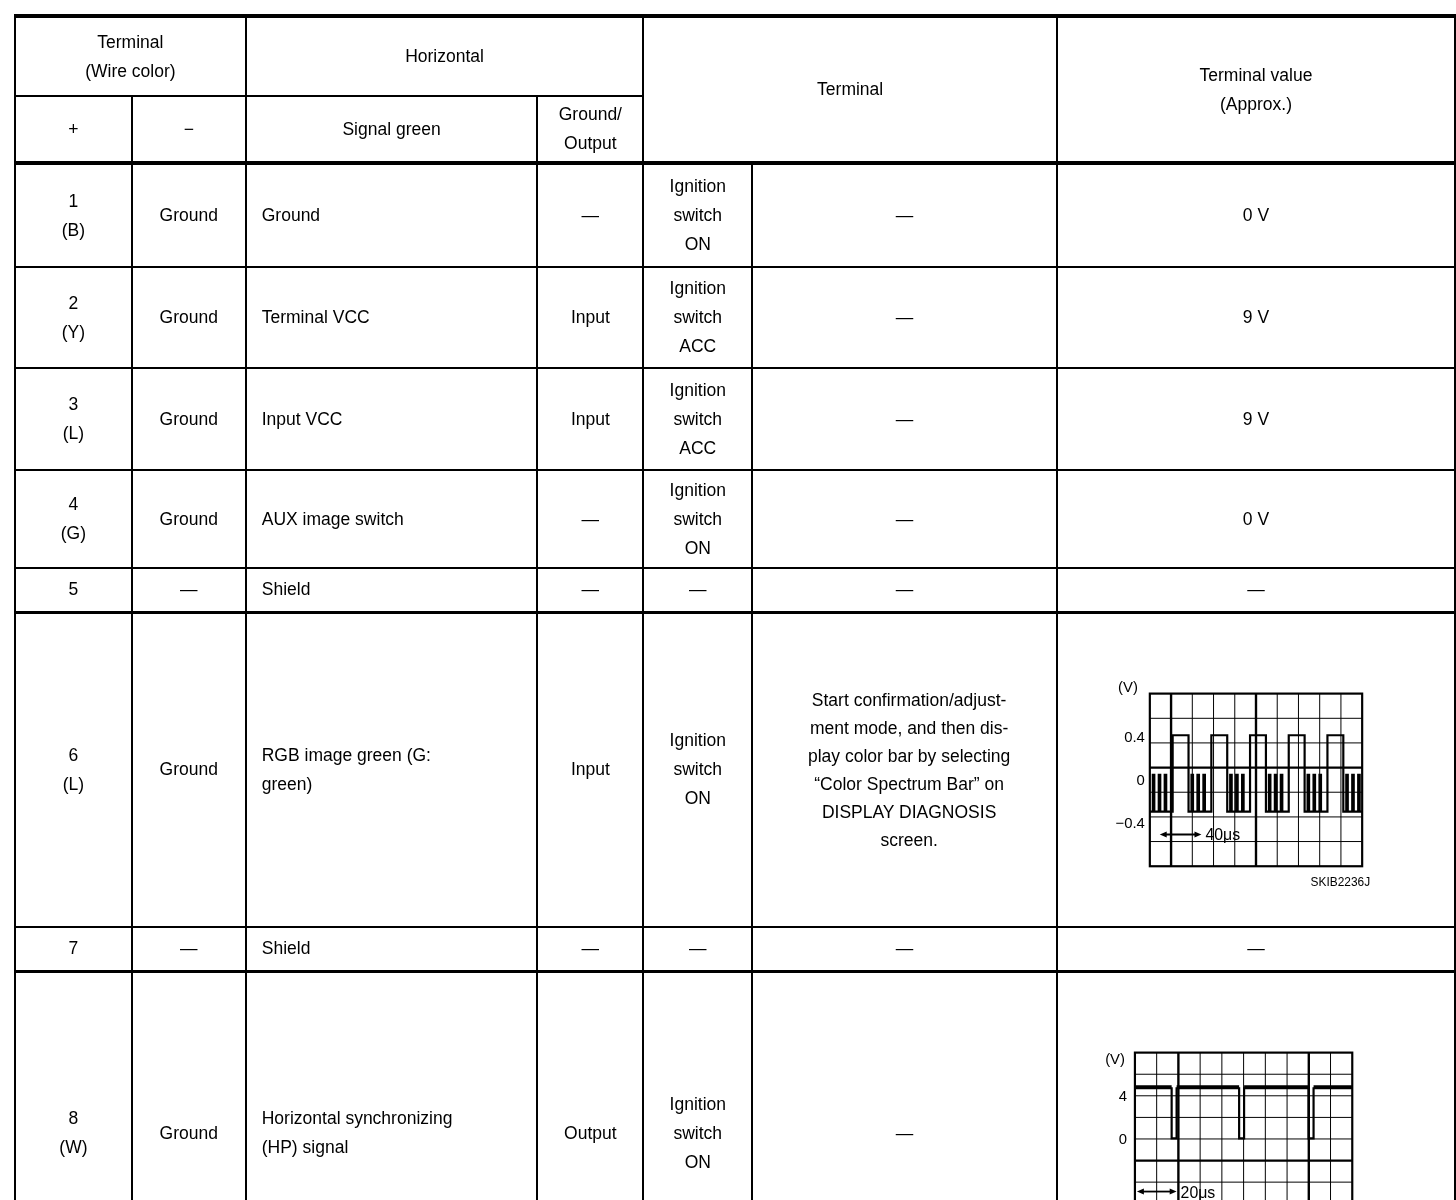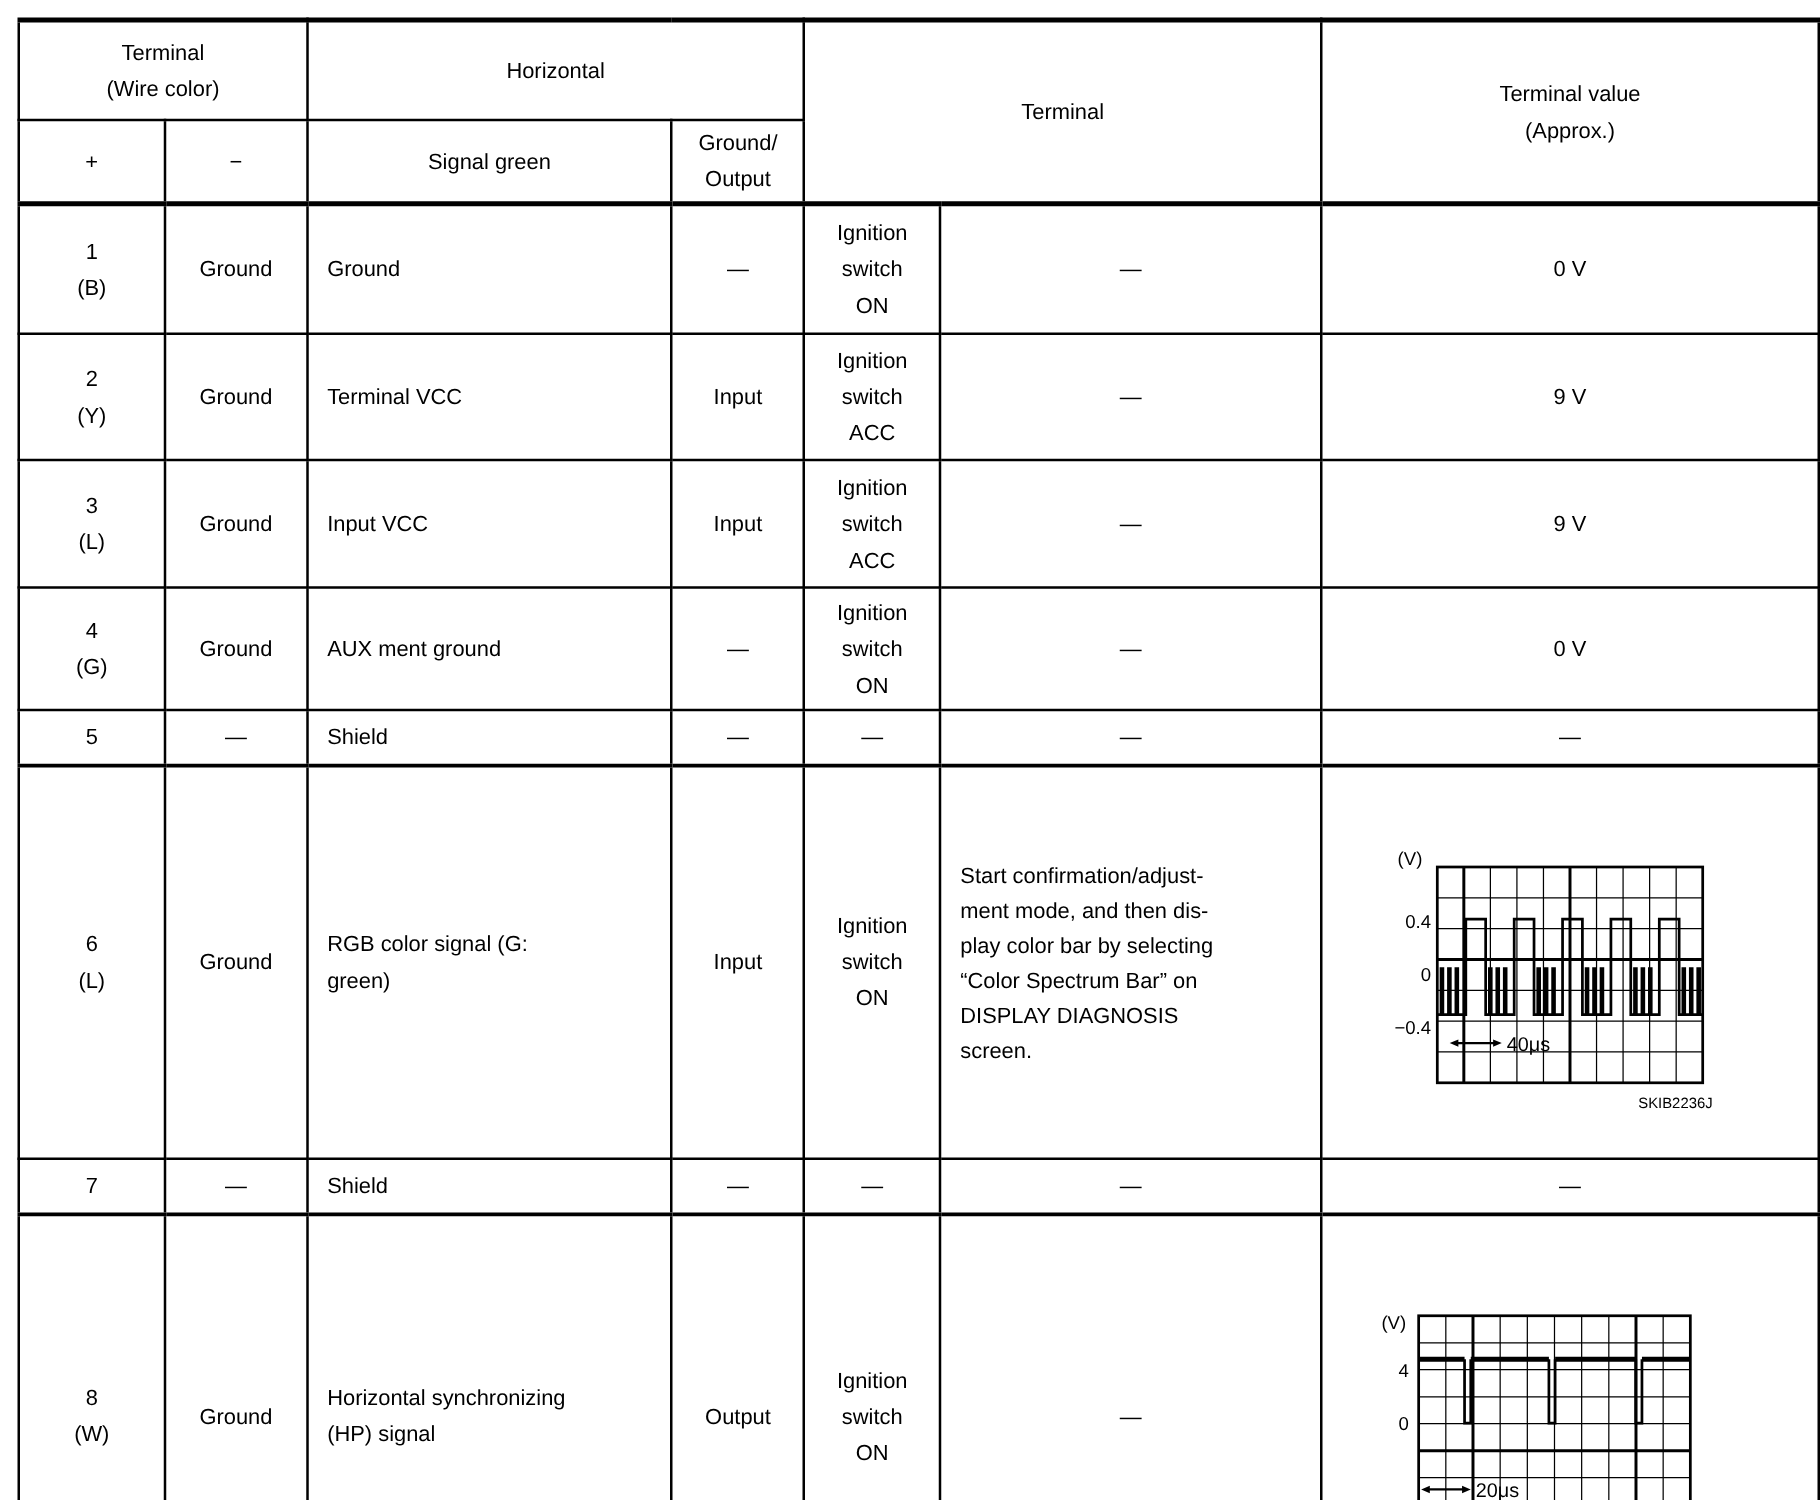--- a/index.html
+++ b/index.html
@@ -7,21 +7,21 @@
         font-family:"Liberation Sans",sans-serif;color:#000;}
   table.ref{border-collapse:collapse;table-layout:fixed;margin:14px 0 0 14px;
             border-top:4px solid #000;border-bottom:7px solid #000;
             border-left:2px solid #000;border-right:2px solid #000;}
   td,th{border:2px solid #000;font-weight:normal;font-size:17.5px;line-height:29px;
         white-space:pre-line;text-align:center;vertical-align:middle;padding:2px 4px;
         overflow:hidden;}
   tr.body-first td{border-top:4px solid #000;}
   tr.sep-heavy td{border-top:3px solid #000;}
   td.left{text-align:left;padding-left:15px;padding-right:10px;}
-  td.cond-text{text-align:left;padding-left:15px;padding-right:6px;line-height:28px;font-size:17.5px;}
+  td.cond-text{text-align:center;padding-left:15px;padding-right:6px;line-height:28px;font-size:17.5px;}
   td.wave{padding:0;}
   svg{display:block;margin:0 auto;}
   svg text{font-family:"Liberation Sans",sans-serif;fill:#000;}
   .gridline{stroke:#000;stroke-width:1;fill:none;}
   .gridline-heavy{stroke:#000;stroke-width:2.4;fill:none;}
   .gridframe{stroke:#000;stroke-width:2.2;fill:none;}
   .trace{stroke:#000;stroke-width:2.2;fill:none;stroke-linejoin:miter;}
   .trace-thick{stroke:#000;stroke-width:4;fill:none;}
   .arrowline{stroke:#000;stroke-width:1.8;fill:none;}
   .arrowhead{fill:#000;stroke:none;}
@@ -96,21 +96,21 @@
 switch
 ACC</td>
       <td>—</td>
       <td>9 V</td>
     </tr>
 
     <tr style="height:98px">
       <td>4
 (G)</td>
       <td>Ground</td>
-      <td class="left">AUX ment ground</td>
+      <td class="left">AUX image switch</td>
       <td>—</td>
       <td>Ignition
 switch
 ON</td>
       <td>—</td>
       <td>0 V</td>
     </tr>
 
     <tr style="height:44px">
       <td>5</td>
@@ -119,21 +119,21 @@
       <td>—</td>
       <td>—</td>
       <td>—</td>
       <td>—</td>
     </tr>
 
     <tr class="sep-heavy" style="height:260px">
       <td>6
 (L)</td>
       <td>Ground</td>
-      <td class="left">RGB color signal (G:
+      <td class="left">RGB image green (G:
 green)</td>
       <td>Input</td>
       <td>Ignition
 switch
 ON</td>
       <td class="cond-text">Start confirmation/adjust-
 ment mode, and then dis-
 play color bar by selecting
 “Color Spectrum Bar” on
 DISPLAY DIAGNOSIS

